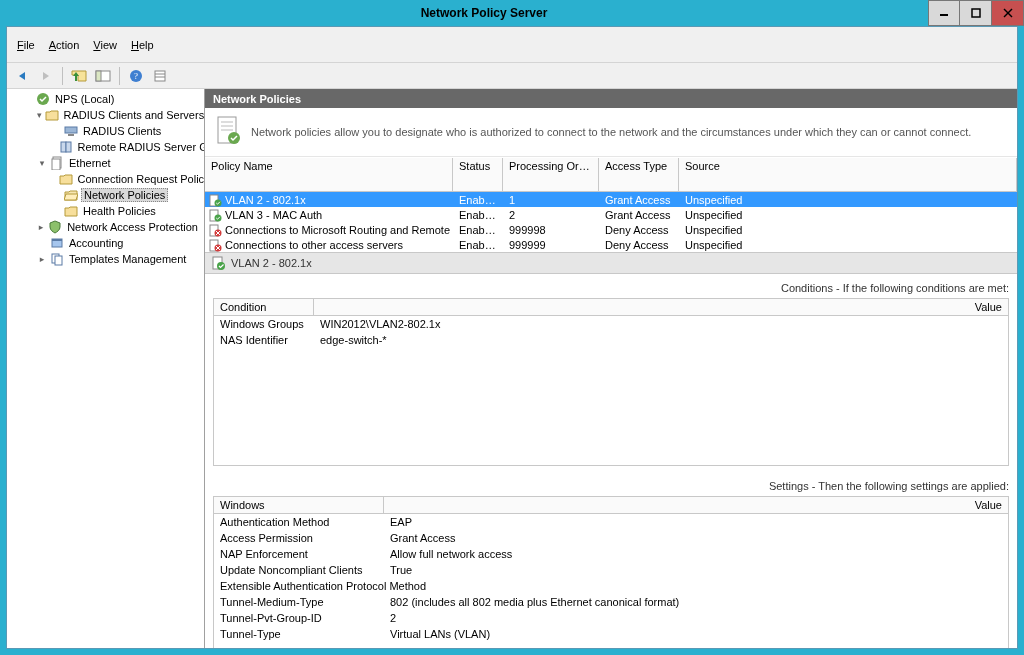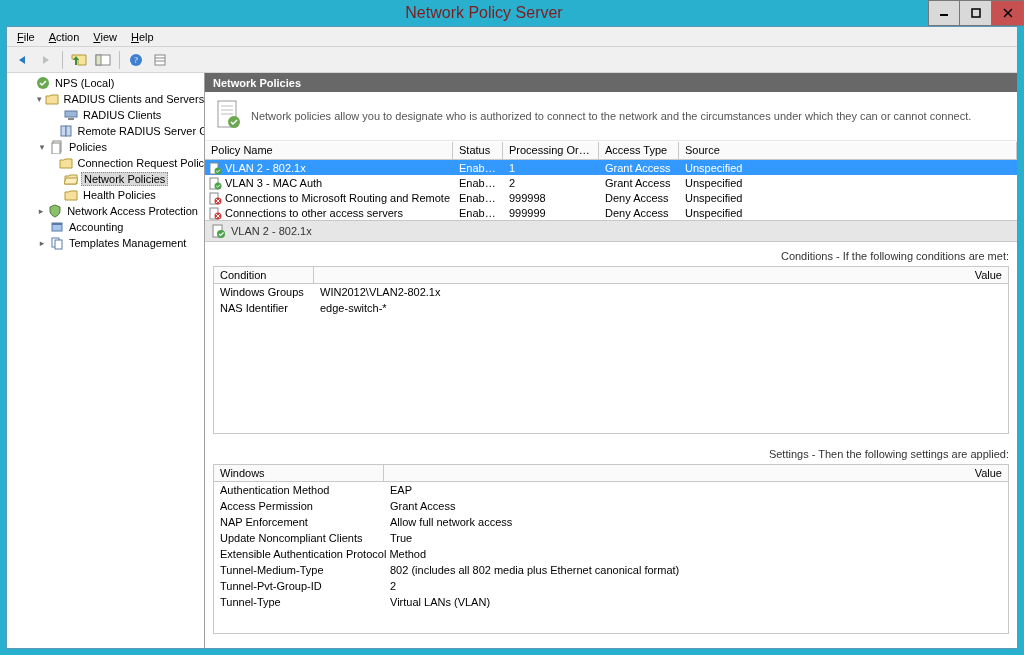--- a/index.html
+++ b/index.html
@@ -25,39 +25,39 @@
     color:#000;
     background: var(--title-bg);
     overflow:hidden;
   }
 
   
   .titlebar {
     height:26px; display:flex; align-items:stretch; background:var(--title-bg);
   }
   .titlebar .title-spacer { width:40px; }
-  .titlebar .title-text { flex:1; display:flex; align-items:center; justify-content:center; font-size:16px; color:#7f1d1d; }
+  .titlebar .title-text { flex:1; display:flex; align-items:center; justify-content:center; font-size:12px; color:#000000;font-weight:bold; }
   .win-controls { display:flex; }
   .win-btn {
     width:32px; display:flex; align-items:center; justify-content:center;
     background:#d9d9d9; border:1px solid #777; border-left:none;
   }
   .win-btn:first-child { border-left:1px solid #777; }
   .win-btn.close { background:var(--close-bg); }
 
   
   .shell {
     position:absolute; left:var(--outer-pad); right:var(--outer-pad); top:26px; bottom:var(--outer-pad);
     background:#f0f0f0; border:1px solid #5a99b5;
     display:flex; flex-direction:column;
   }
 
   
   .menubar {
-    height:20px; display:flex; align-items:center; padding:0 4px; gap:2px;
+    height:36px; display:flex; align-items:center; padding:0 4px; gap:2px;
     background:#f0f0f0; border-bottom:1px solid #d4d4d4;
   }
   .menu-item { padding:2px 6px; }
   .menu-item u { text-decoration:underline; }
 
   
   .toolbar {
     height:26px; display:flex; align-items:center; padding:0 4px; gap:2px;
     background:#f0f0f0; border-bottom:1px solid #d4d4d4;
   }
@@ -100,21 +100,21 @@
   }
   .desc-icon {
     width:26px; height:32px; flex:0 0 26px;
     display:flex; align-items:center; justify-content:center;
   }
   .desc-text { color:#555; font-size:11px; }
 
   
   .list-panel { border-top:1px solid #fff; }
   .list-header {
-    display:flex; align-items:stretch; height:18px;
+    display:flex; align-items:stretch; height:34px;
     border-bottom:1px solid var(--grid-border);
     background:#f7f7f7;
   }
   .list-header .col, .list-row .col {
     padding:2px 6px; border-right:1px solid var(--grid-border);
     overflow:hidden; text-overflow:ellipsis; white-space:nowrap;
   }
   .list-header .col { font-weight:normal; color:#000; background:#fafafa; }
   .col-name { flex:0 0 248px; }
   .col-status { flex:0 0 50px; }
@@ -288,21 +288,21 @@
             </li>
             <li>
               <div class="tree-row">
                 <span class="twisty">▾</span>
                 <span class="node-icon">
                   <svg width="14" height="14">
                       <rect x="3" y="1" width="8" height="11" fill="#fff" stroke="#888"></rect>
                       <rect x="2" y="3" width="8" height="11" fill="#fff" stroke="#888"></rect>
                     </svg>
                 </span>
-                <span class="tree-label">Policies</span>
+                <span class="tree-label">Ethernet</span>
               </div>
               <ul>
                 <li>
                     <div class="tree-row">
                   <span class="twisty none">▸</span>
                   <span class="node-icon">
                         <svg width="14" height="12">
                           <path d="M1 3 h4 l1 -1 h7 v9 h-12 z" fill="#f7df9c" stroke="#b59a3b"></path>
                         </svg>
                       </span>

